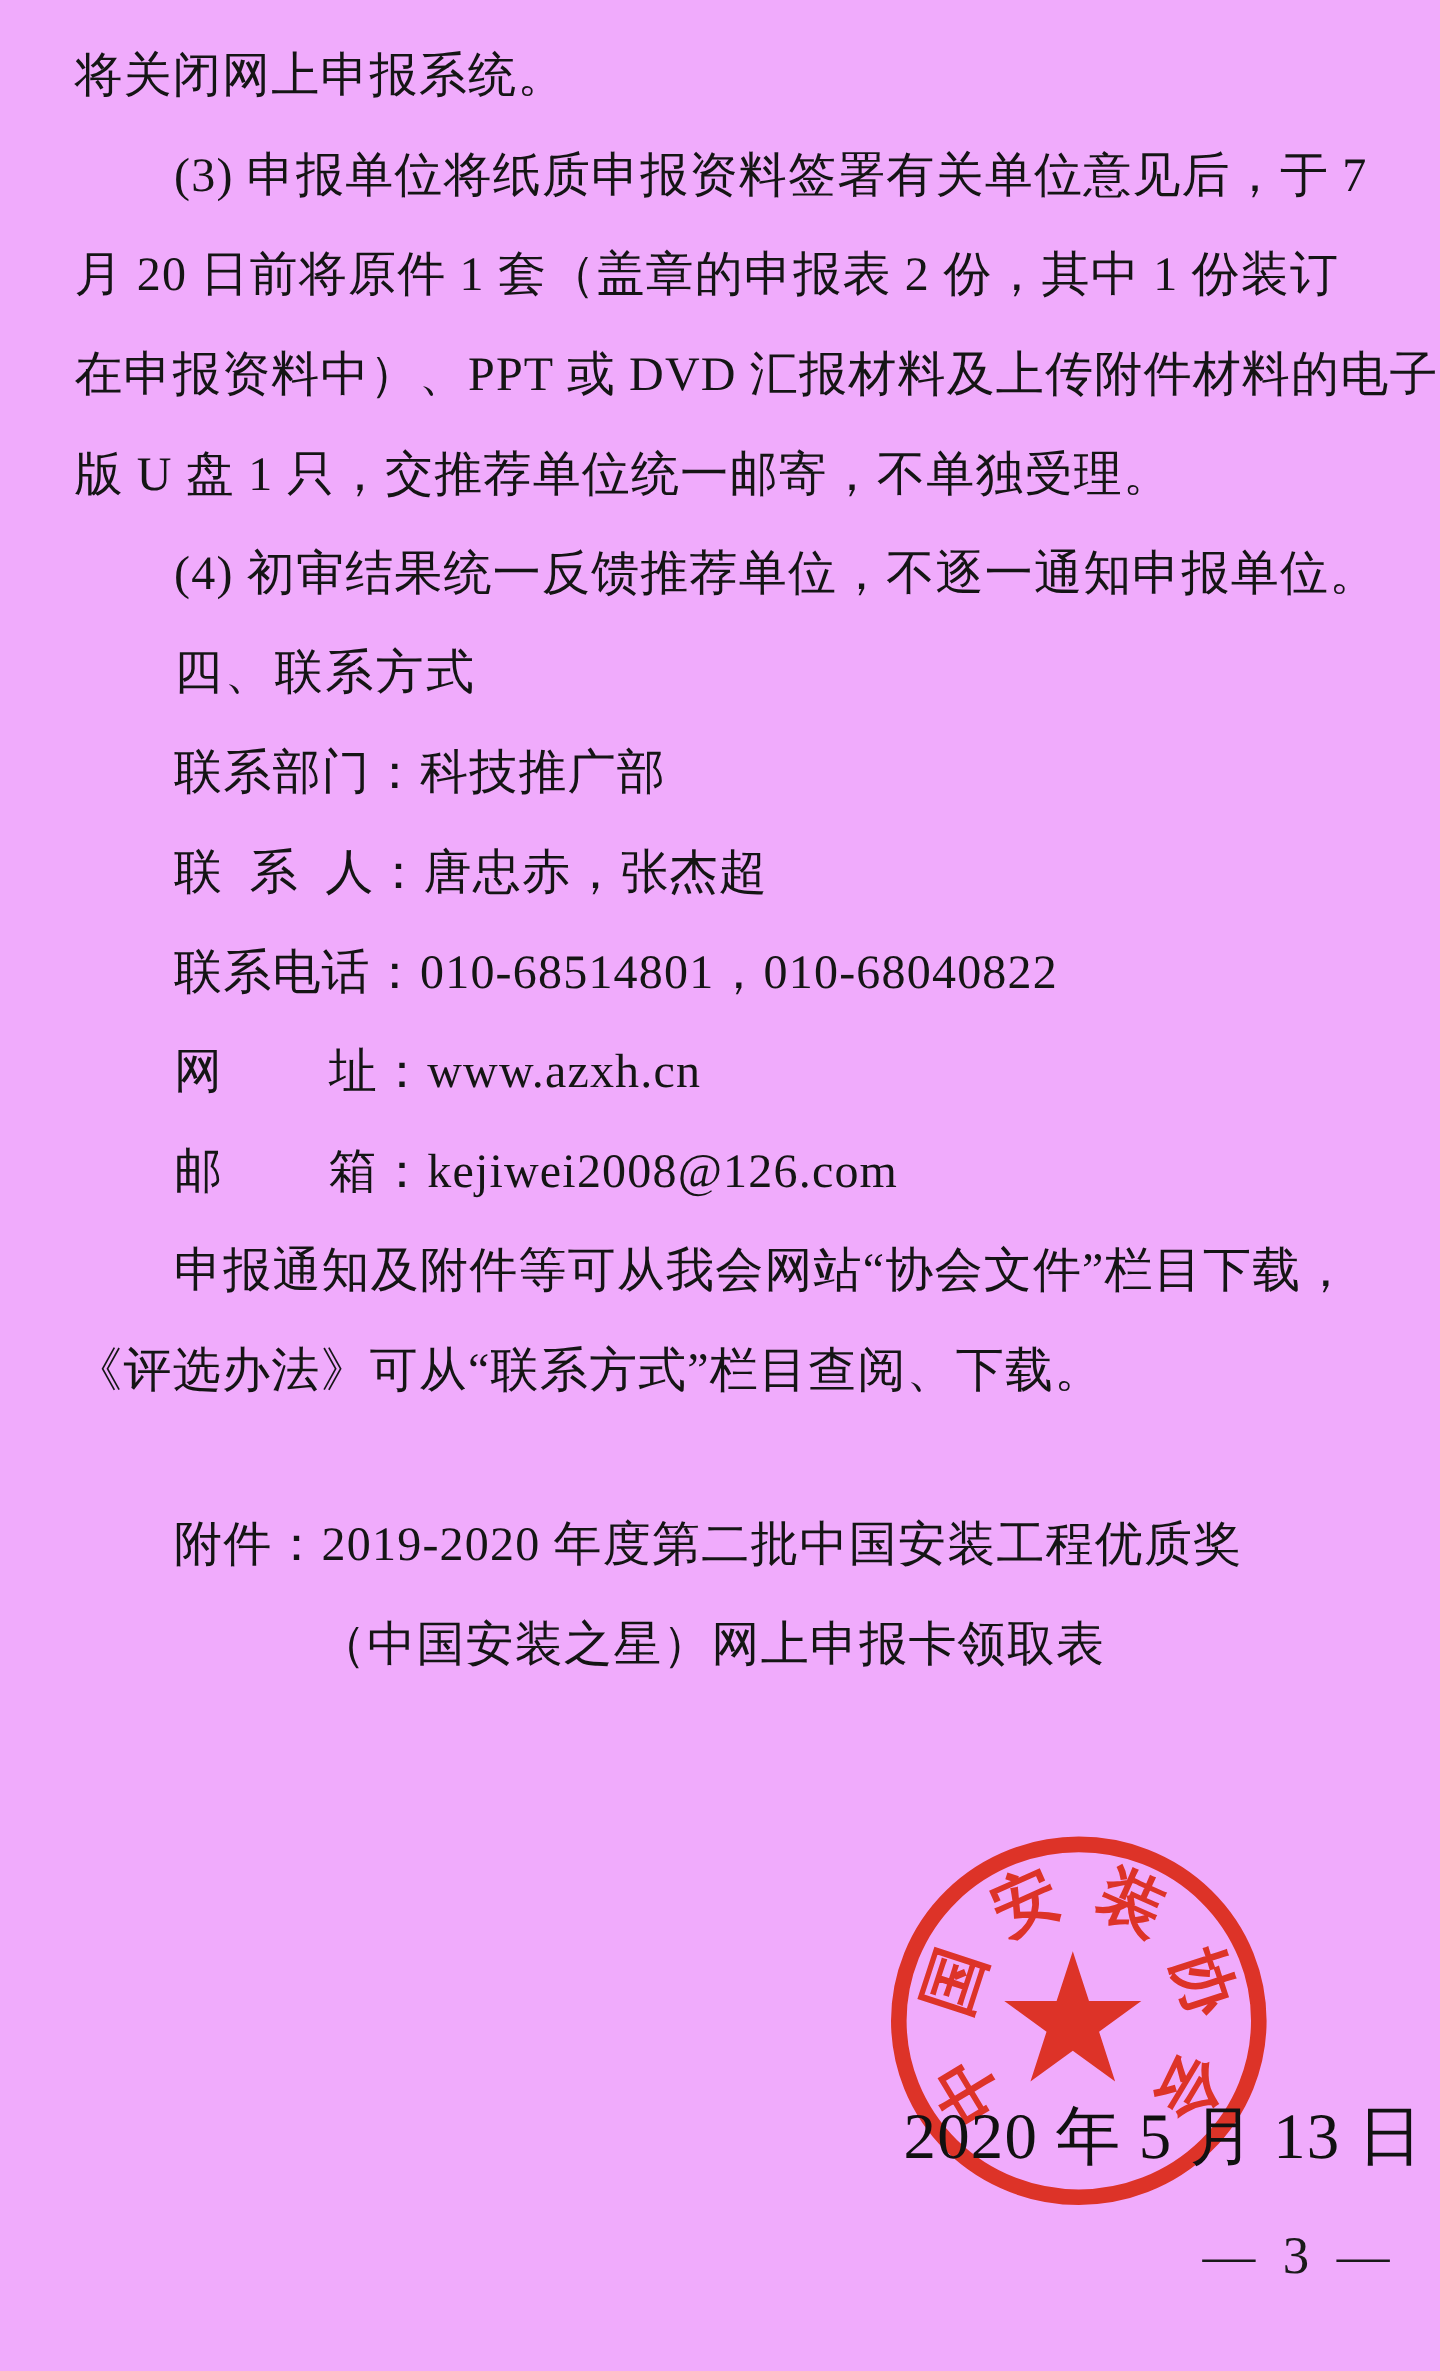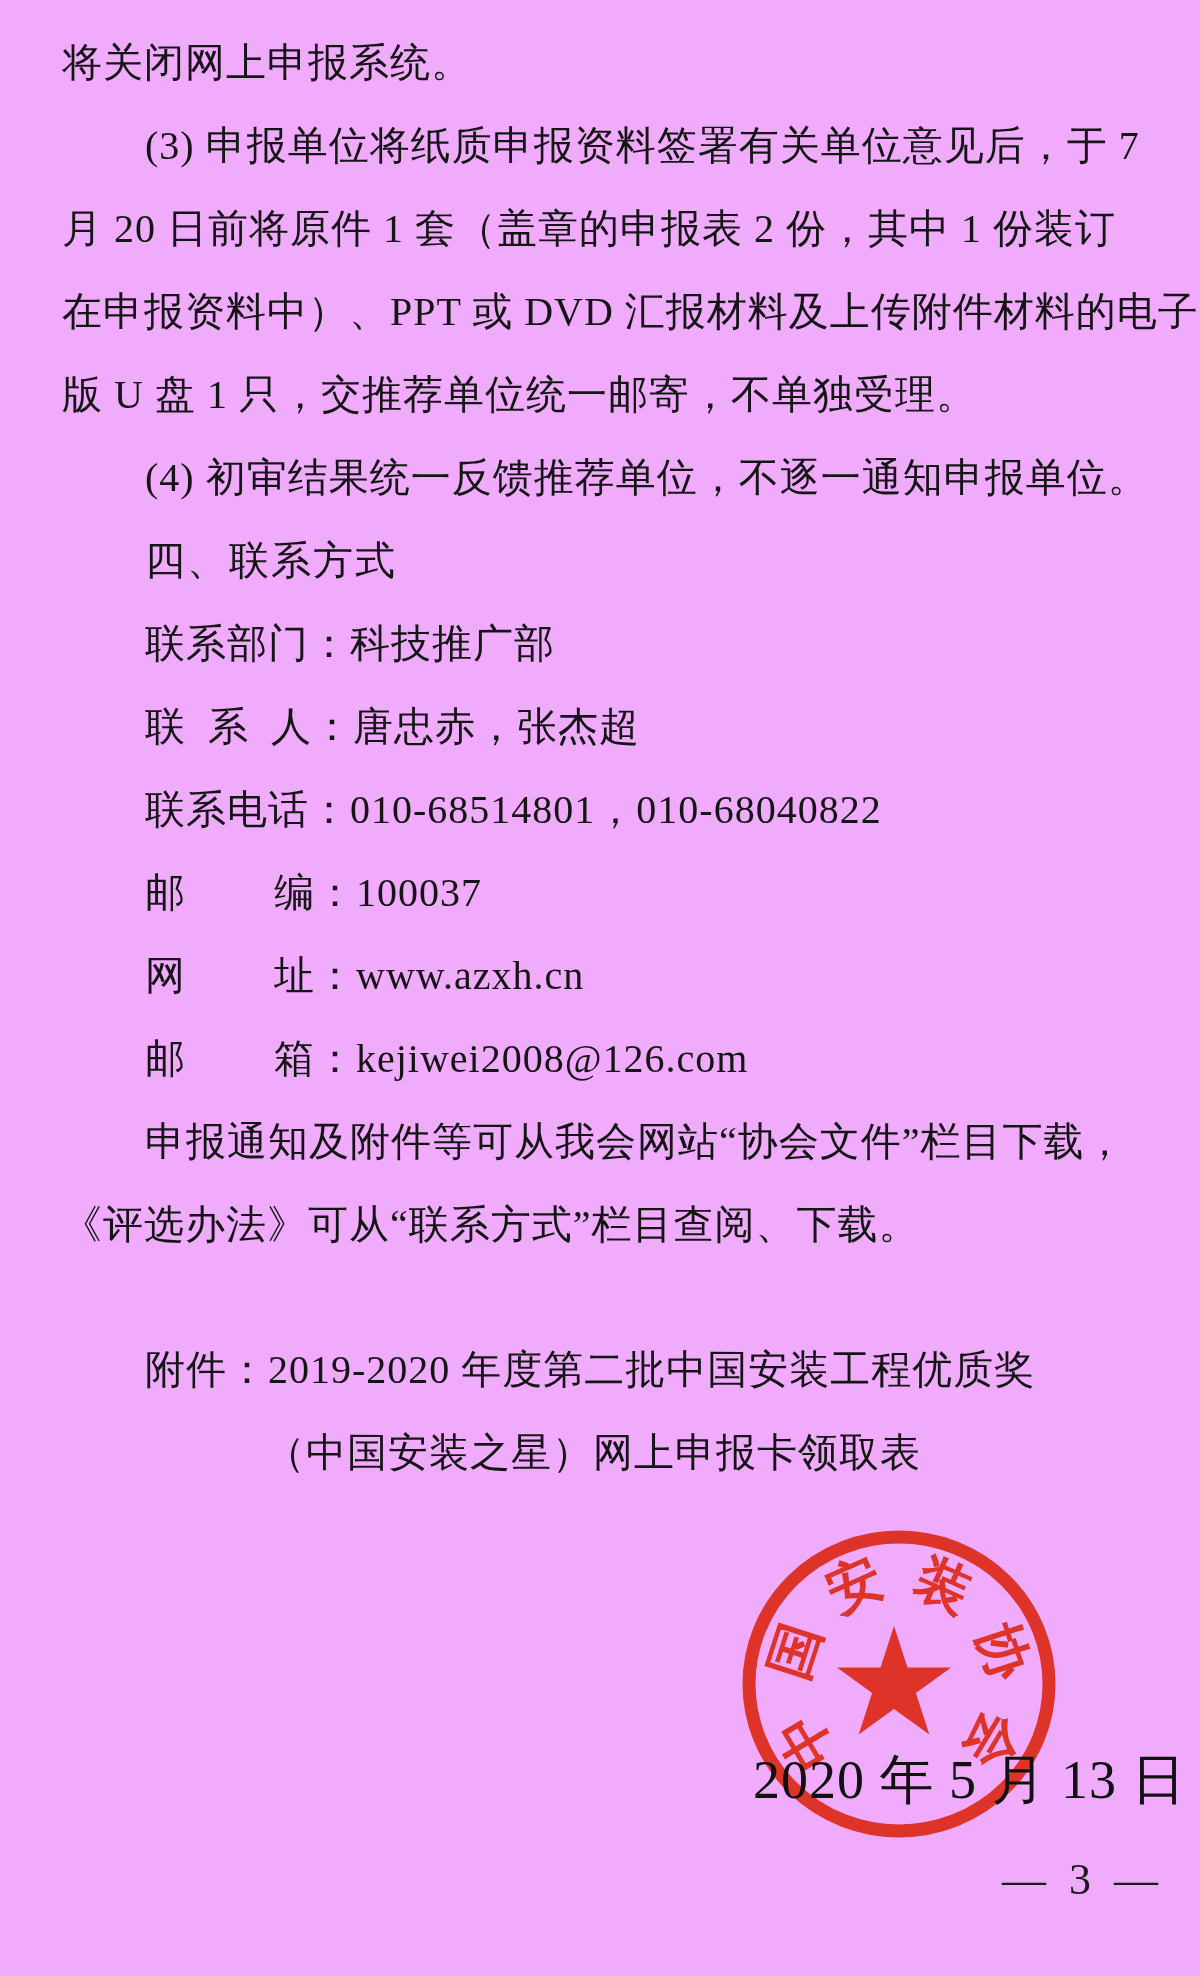--- a/index.html
+++ b/index.html
@@ -80,21 +80,20 @@
     <div class="line">将关闭网上申报系统。</div>
     <div class="line indent">(3) 申报单位将纸质申报资料签署有关单位意见后，于 7</div>
     <div class="line">月 20 日前将原件 1 套（盖章的申报表 2 份，其中 1 份装订</div>
     <div class="line">在申报资料中）、PPT 或 DVD 汇报材料及上传附件材料的电子</div>
     <div class="line">版 U 盘 1 只，交推荐单位统一邮寄，不单独受理。</div>
     <div class="line indent">(4) 初审结果统一反馈推荐单位，不逐一通知申报单位。</div>
     <div class="line indent heading">四、联系方式</div>
     <div class="line indent">联系部门：科技推广部</div>
     <div class="line indent">联  系  人：唐忠赤，张杰超</div>
     <div class="line indent">联系电话：010-68514801，010-68040822</div>
-    <div class="line indent">邮        编：100037</div>
     <div class="line indent">网        址：www.azxh.cn</div>
     <div class="line indent">邮        箱：kejiwei2008@126.com</div>
     <div class="line indent">申报通知及附件等可从我会网站“协会文件”栏目下载，</div>
     <div class="line">《评选办法》可从“联系方式”栏目查阅、下载。</div>
     <div class="line indent gap-before">附件：2019-2020 年度第二批中国安装工程优质奖</div>
     <div class="line indent-deep">（中国安装之星）网上申报卡领取表</div>
   </div>
 
   <div class="seal-wrap">
     <svg viewBox="0 0 314 316" xmlns="http://www.w3.org/2000/svg">

